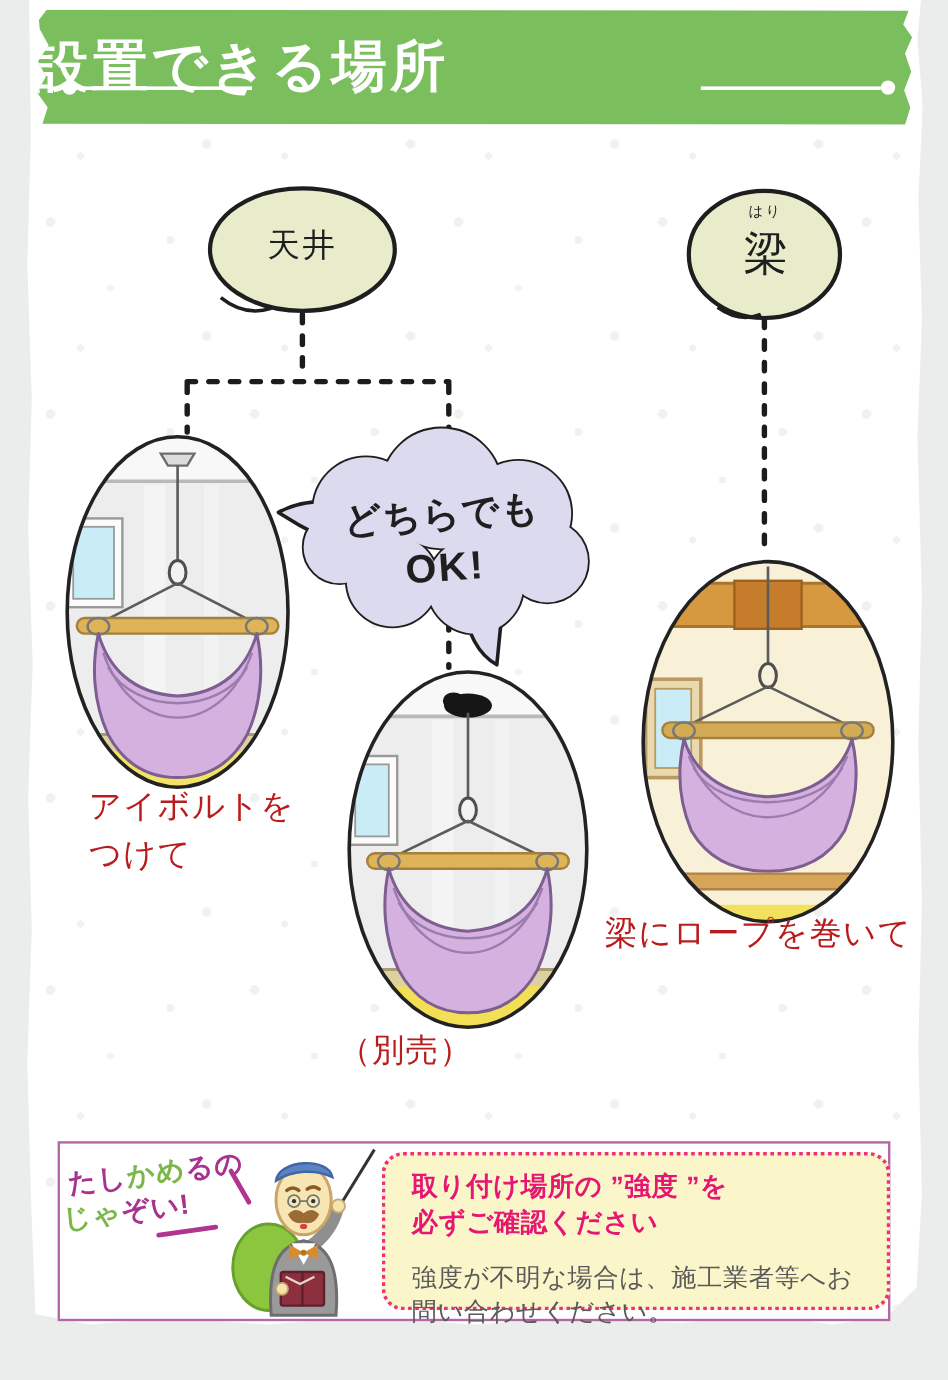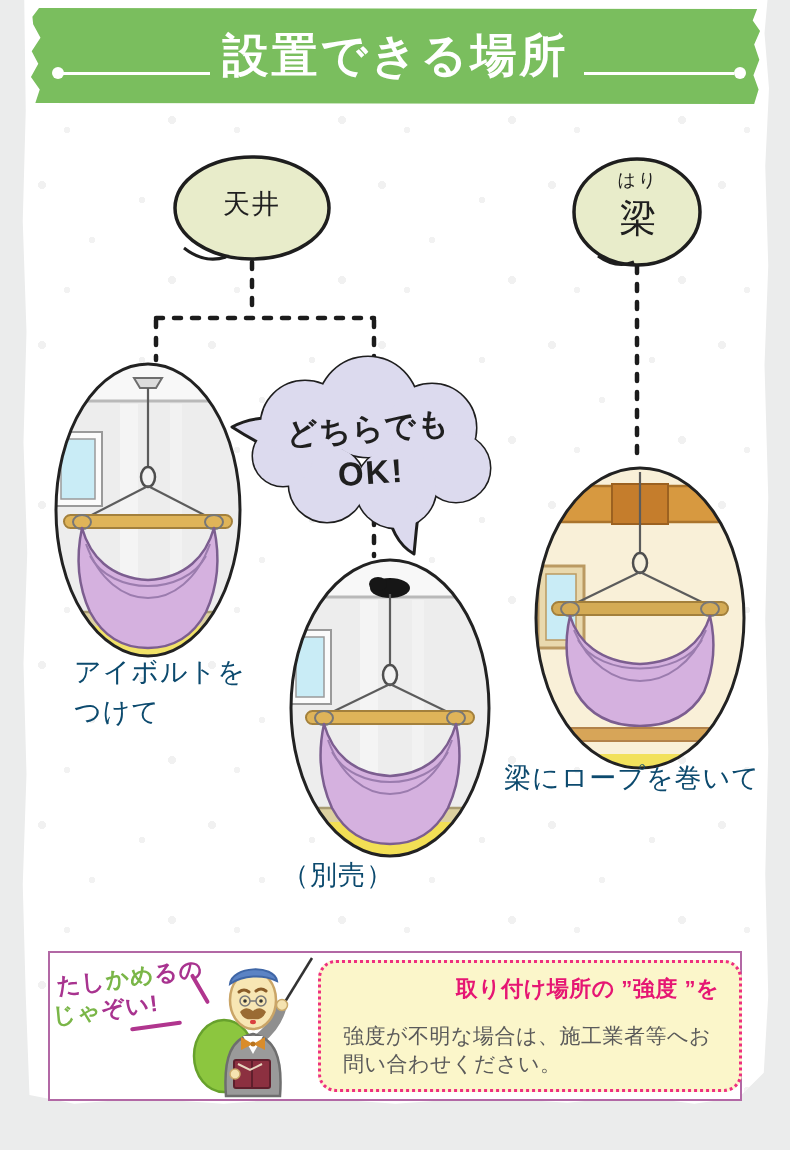--- a/index.html
+++ b/index.html
@@ -15,43 +15,43 @@
       radial-gradient(circle 3px at 70px 80px, #f2f2f2 98%, transparent),
       radial-gradient(circle 3.5px at 120px 40px, #f1f1f1 98%, transparent),
       radial-gradient(circle 3px at 45px 130px, #f2f2f2 98%, transparent),
       radial-gradient(circle 4px at 150px 120px, #f1f1f1 98%, transparent);
     background-size:170px 160px;
     clip-path: polygon(0.3% 0, 99.8% 0, 99.4% 3%, 100% 8%, 99.5% 15%, 99.9% 24%, 99.4% 33%, 99.9% 45%, 99.5% 56%, 99.9% 68%, 99.5% 79%, 99.9% 90%, 99.3% 97%, 96% 99.2%, 90% 99.8%, 82% 99.1%, 73% 99.7%, 62% 99.2%, 50% 99.8%, 38% 99.2%, 27% 99.8%, 16% 99.3%, 7% 99.8%, 1% 99%, 0.5% 90%, 0.1% 80%, 0.6% 70%, 0.2% 60%, 0.7% 50%, 0.2% 40%, 0.6% 30%, 0.1% 20%, 0.5% 10%);
   }
 
   .banner {
     position:absolute; left:28px; top:8px; width:735px; height:96px;
-    background:#7abe5e; display:flex; align-items:center; justify-content:center;
+    background:#7abe5e; display:flex; align-items:center; 
     clip-path: polygon(0.6% 9%, 1.5% 0, 99.2% 1%, 98.6% 13%, 99.6% 24%, 98.8% 38%, 99.5% 54%, 98.7% 70%, 99.4% 85%, 98.8% 100%, 1% 99%, 1.6% 85%, 0.4% 72%, 1.4% 58%, 0.5% 45%, 1.7% 31%, 0.7% 17%);
   }
   .banner-title { color:#ffffff; font-size:46px; font-weight:bold; letter-spacing:3px; }
   .deco-line { position:absolute; background:#ffffff; height:2.5px; top:64px; }
   .deco-line.l { left:34px; width:148px; }
   .deco-line.r { left:556px; width:150px; }
   .deco-dot { position:absolute; background:#ffffff; width:12px; height:12px; border-radius:50%; top:59px; }
   .deco-dot.l { left:24px; }
   .deco-dot.r { left:706px; }
 
   svg.art { position:absolute; left:0; top:0; width:790px; height:1150px; }
 
   .bubble-text { position:absolute; color:#1f1f1f; text-align:center; }
   .t-ceiling { left:176px; top:186px; width:152px; font-size:27px; letter-spacing:2px; }
   .t-beam    { left:576px; top:168px; width:124px; }
-  .t-beam .furi { font-size:18px; letter-spacing:2px; display:block; }
+  .t-beam .furi { font-size:12px; letter-spacing:2px; display:block; }
   .t-beam .kanji { font-size:37px; display:block; margin-top:2px; }
   .t-cloud { left:272px; top:408px; width:195px; transform:rotate(-4deg); font-weight:bold; }
   .t-cloud .l1 { font-size:31px; display:block; letter-spacing:1px; }
   .t-cloud .l2 { font-size:33px; display:block; margin-top:4px; letter-spacing:2px; }
 
-  .caption { position:absolute; color:#0c4a6e; font-size:27px; line-height:40px; letter-spacing:1px; }
+  .caption { position:absolute; color:#b91c1c; font-size:27px; line-height:40px; letter-spacing:1px; }
   .cap-eyebolt { left:74px; top:652px; }
   .cap-device  { left:282px; top:855px; }
   .cap-beamrope{ left:504px; top:758px; }
 
   .notice-box {
     position:absolute; left:48px; top:951px; width:694px; height:150px;
     border:2px solid #b268a5; background:#ffffff;
   }
   .mascot-speech {
     position:absolute; left:58px; top:964px; font-size:23px; font-weight:bold;
@@ -62,21 +62,21 @@
   .mark { position:absolute; background:#b0358e; border-radius:2px; }
   .mark-bs { left:198px; top:972px; width:3.5px; height:34px; transform:rotate(-30deg); }
   .mark-dash { left:130px; top:1024px; width:52px; height:3.5px; transform:rotate(-8deg); }
   .mascot-art { position:absolute; left:188px; top:954px; width:132px; height:144px; }
 
   .warn-box {
     position:absolute; left:318px; top:960px; width:424px; height:132px;
     background:#fbf6ca; border:3px dotted #ee2f80; border-radius:18px;
     padding:11px 20px 8px 22px;
   }
-  .warn-title { color:#e61673; font-size:22px; font-weight:bold; line-height:30px; letter-spacing:0.5px;text-align:right; }
+  .warn-title { color:#e61673; font-size:22px; font-weight:bold; line-height:30px; letter-spacing:0.5px; }
   .warn-body { color:#5a5a5a; font-size:21px; line-height:28px; margin-top:18px; letter-spacing:0.5px; }
 </style>
 </head>
 <body>
 
 <div class="stage">
   <div class="page"></div>
 
   <div class="banner">
     <div class="deco-dot l"></div>
@@ -277,16 +277,17 @@
     <ellipse cx="65" cy="68" rx="3" ry="2.2" fill="#d94040"></ellipse>
     <rect x="46" y="106" width="36" height="28" rx="2" fill="#8c3040" stroke="#5f1f2c" stroke-width="2"></rect>
     <path d="M64,106 L64,134" stroke="#5f1f2c" stroke-width="2"></path>
     <path d="M50,110 L62,116 L74,110" fill="none" stroke="#e8d8c0" stroke-width="2"></path>
     <circle cx="47" cy="120" r="5" fill="#f5e3b0" stroke="#c9a96a" stroke-width="1.5"></circle>
   </svg>
 
   <div class="warn-box">
     <div class="warn-title">
       <div>取り付け場所の ”強度 ”を</div>
+      <div>必ずご確認ください</div>
     </div>
     <div class="warn-body">強度が不明な場合は、施工業者等へお問い合わせください。</div>
   </div>
 </div>
 
 </body></html>

